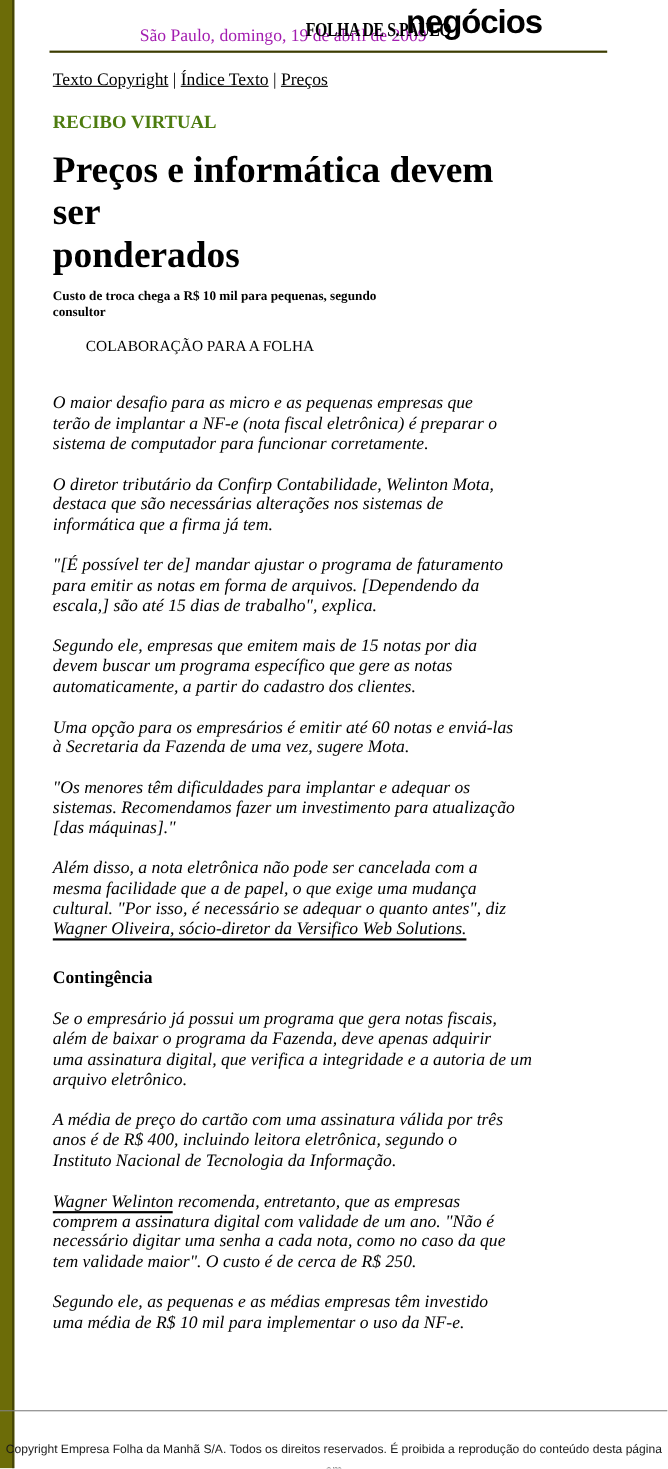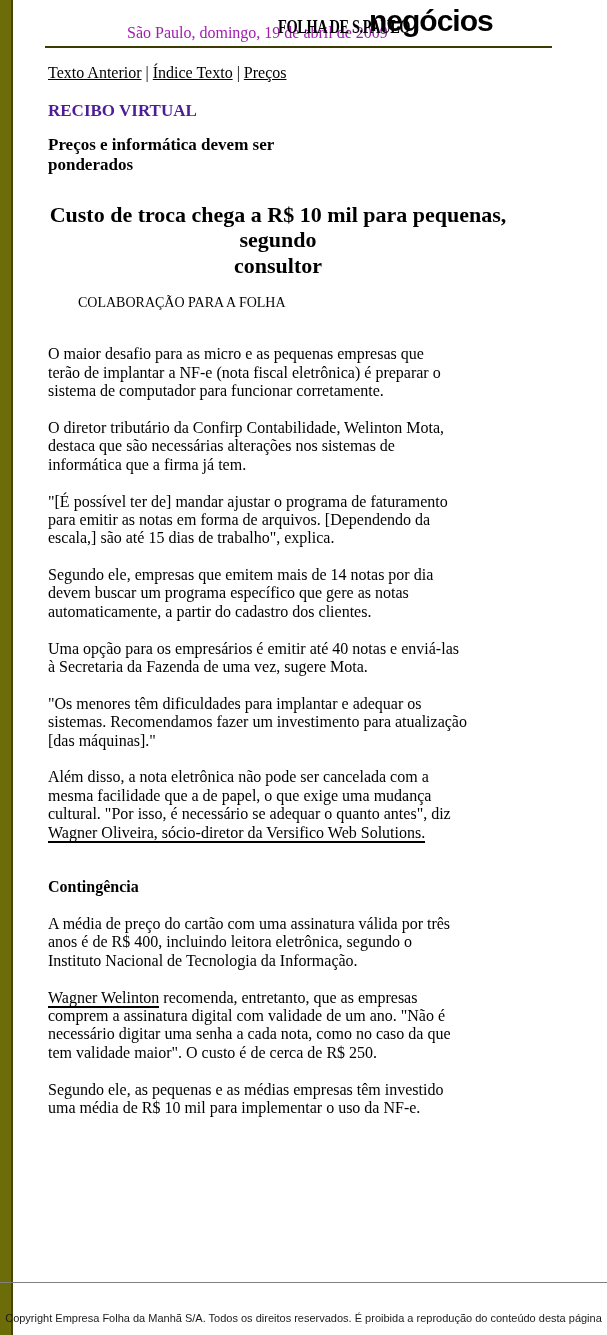--- a/index.html
+++ b/index.html
@@ -37,36 +37,35 @@
     color: #000000; white-space: nowrap;
   }
   .rule {
     position: absolute; left: 45px; top: 46px;
     width: 507px; height: 2px; background: #3c3c00;
   }
   .content { position: absolute; left: 48px; top: 64px; width: 512px; z-index: 2; }
   .nav { font-size: 16px; }
   .nav a { color: #000; text-decoration: underline; }
   .nav .sep { color: #000; padding: 0 4px; }
-  .kicker { margin-top: 19px; font-size: 17px; font-weight: bold; color: #4c1d95; }
+  .kicker { margin-top: 19px; font-size: 17px; font-weight: bold; color: #4d7c0f; }
   .title {
     margin: 14px 0 0 0; width: 450px;
-    font-size: 17px; font-weight: bold; line-height: 1.15;
+    font-size: 34px; font-weight: bold; line-height: 1.15;
     white-space: pre-line;
   }
   .subtitle {
-    margin-top: 28px; width: 460px;
-    font-size: 22px; font-weight: bold; line-height: 1.15;
+    margin-top: 11px; width: 460px;
+    font-size: 12px; font-weight: bold; line-height: 1.15;
     white-space: pre-line;
-    text-align: center;
   }
   .byline { margin-top: 17px; font-size: 14px; margin-left: 30px; }
   .body { margin-top: 16px; font-size: 16px; line-height: 1.15; white-space: pre-line; }
-  .para { margin: 0; }
-  .subhead { margin-top: 18px; font-weight: bold; }
+  .para { margin: 0; font-style: italic; }
+  .subhead { margin-top: 8px; font-weight: bold; }
   .extlink { color: #000; font-weight: bold; text-decoration: underline; }
   .redline { border-bottom: 2px solid #000000; }
   .footer {
     position: absolute; left: 0; right: 0; bottom: 0;
     height: 45px; border-top: 1px solid #808080;
     padding-top: 7px; text-align: center;
     font-family: "Liberation Sans", sans-serif;
     font-size: 11px; line-height: 19px; color: #1a1a1a;
     white-space: pre-line; z-index: 2;
   }
@@ -79,53 +78,57 @@
 
   <div class="header">
     <span class="date">São Paulo, domingo, 19 de abril de 2009</span>
     <span class="brand">FOLHA DE S.PAULO</span>
     <span class="section-logo">negócios</span>
     <div class="rule"></div>
   </div>
 
   <div class="content">
     <div class="nav">
-      <a href="#">Texto Anterior</a><span class="sep">|</span><a href="#">Índice Texto</a><span class="sep">|</span><a href="#">Preços</a>
+      <a href="#">Texto Copyright</a><span class="sep">|</span><a href="#">Índice Texto</a><span class="sep">|</span><a href="#">Preços</a>
     </div>
 
     <div class="kicker">RECIBO VIRTUAL</div>
     <h1 class="title">Preços e informática devem ser
 ponderados</h1>
     <div class="subtitle">Custo de troca chega a R$ 10 mil para pequenas, segundo
 consultor</div>
     <div class="byline">COLABORAÇÃO PARA A FOLHA</div>
 
     <div class="body">
       <div class="para">O maior desafio para as micro e as pequenas empresas que
 terão de implantar a NF-e (nota fiscal eletrônica) é preparar o
 sistema de computador para funcionar corretamente.</div>
       <div class="para">O diretor tributário da Confirp Contabilidade, Welinton Mota,
 destaca que são necessárias alterações nos sistemas de
 informática que a firma já tem.</div>
       <div class="para">"[É possível ter de] mandar ajustar o programa de faturamento
 para emitir as notas em forma de arquivos. [Dependendo da
 escala,] são até 15 dias de trabalho", explica.</div>
-      <div class="para">Segundo ele, empresas que emitem mais de 14 notas por dia
+      <div class="para">Segundo ele, empresas que emitem mais de 15 notas por dia
 devem buscar um programa específico que gere as notas
 automaticamente, a partir do cadastro dos clientes.</div>
-      <div class="para">Uma opção para os empresários é emitir até 40 notas e enviá-las
+      <div class="para">Uma opção para os empresários é emitir até 60 notas e enviá-las
 à Secretaria da Fazenda de uma vez, sugere Mota.</div>
       <div class="para">"Os menores têm dificuldades para implantar e adequar os
 sistemas. Recomendamos fazer um investimento para atualização
 [das máquinas]."</div>
       <div class="para"><span>Além disso, a nota eletrônica não pode ser cancelada com a
 mesma facilidade que a de papel, o que exige uma mudança
 cultural. "Por isso, é necessário se adequar o quanto antes", diz
 </span><span class="redline">Wagner Oliveira, sócio-diretor da Versifico Web Solutions.</span></div>
       <div class="subhead">Contingência</div>
+      <div class="para">Se o empresário já possui um programa que gera notas fiscais,
+além de baixar o programa da Fazenda, deve apenas adquirir
+uma assinatura digital, que verifica a integridade e a autoria de um
+arquivo eletrônico.</div>
       <div class="para">A média de preço do cartão com uma assinatura válida por três
 anos é de R$ 400, incluindo leitora eletrônica, segundo o
 Instituto Nacional de Tecnologia da Informação.</div>
       <div class="para"><span class="redline">Wagner Welinton</span><span> recomenda, entretanto, que as empresas
 comprem a assinatura digital com validade de um ano. "Não é
 necessário digitar uma senha a cada nota, como no caso da que
 tem validade maior". O custo é de cerca de R$ 250.</span></div>
       <div class="para">Segundo ele, as pequenas e as médias empresas têm investido
 uma média de R$ 10 mil para implementar o uso da NF-e.</div>
       

